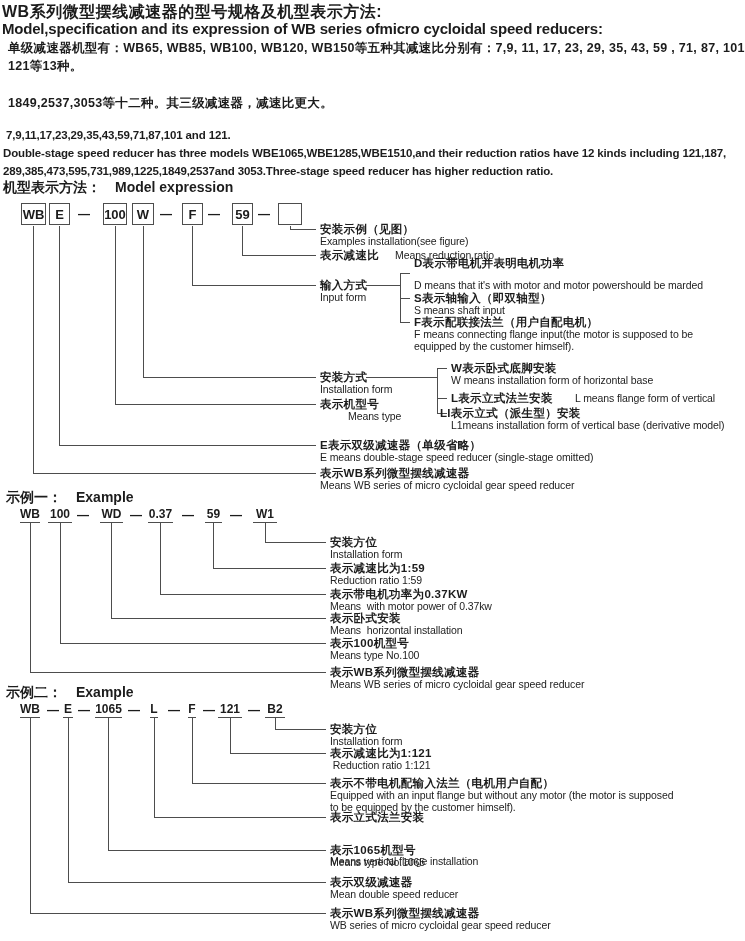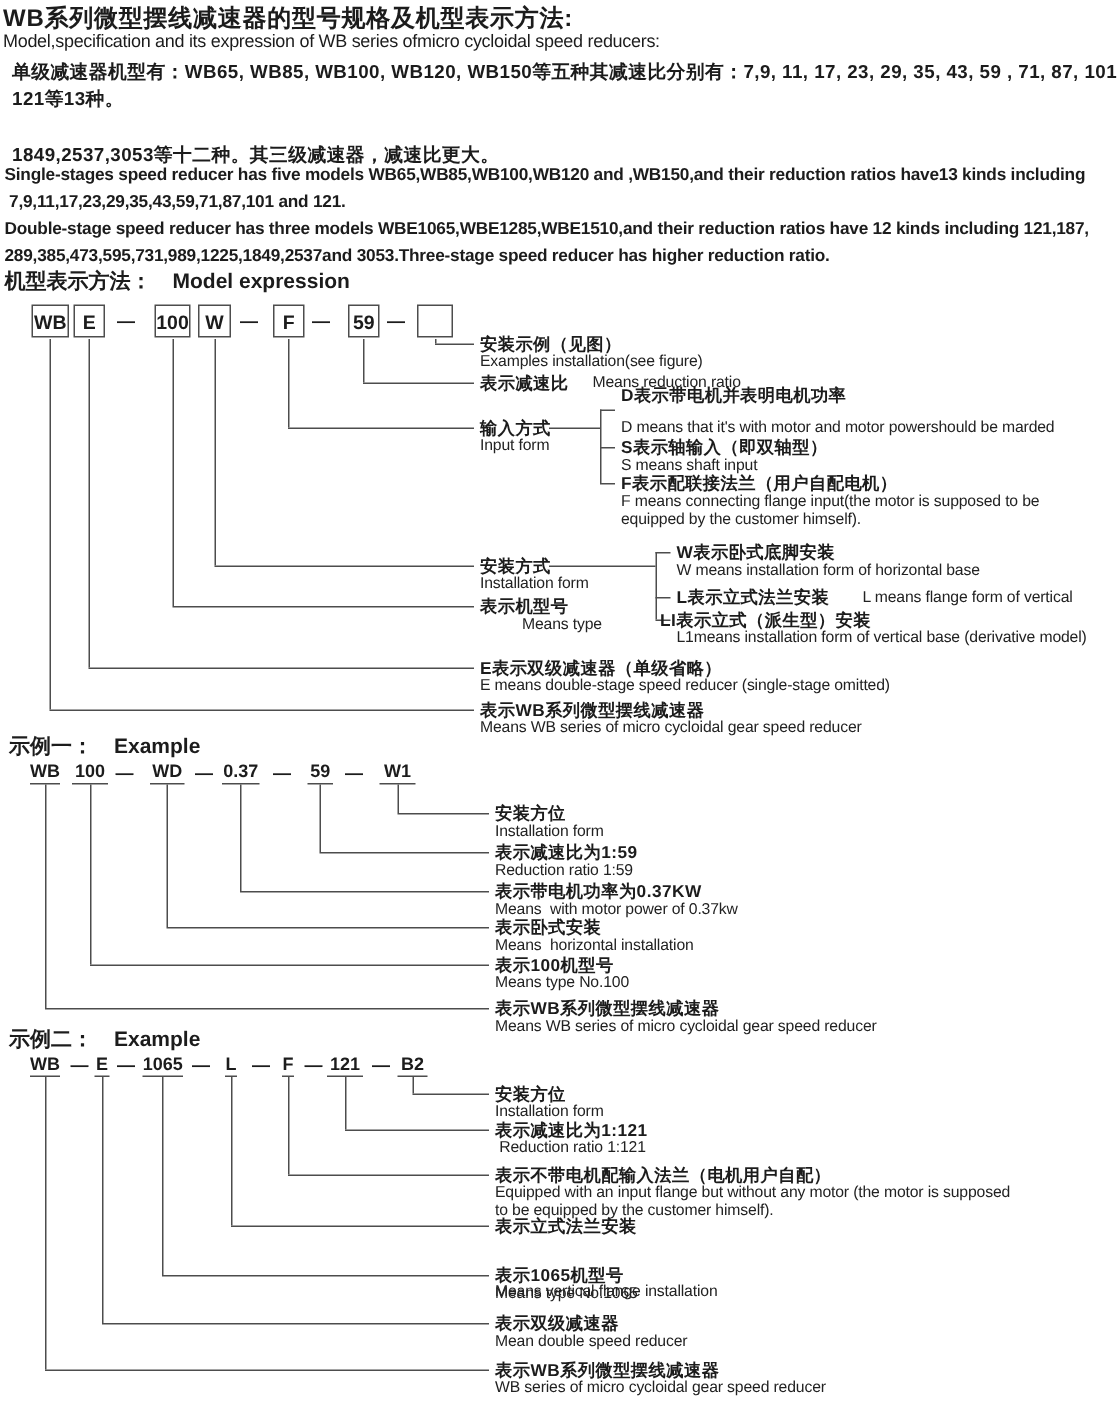--- a/index.html
+++ b/index.html
@@ -7,21 +7,21 @@
   body {
     width:745px; height:941px;
     font-family:"Liberation Sans","DejaVu Sans",sans-serif;
     color:#1c1c1c;
   }
   .page { position:relative; width:745px; height:941px; background:#fff; overflow:hidden; }
   .abs { position:absolute; white-space:pre; }
 
   
   .t-zh { left:2px; top:2px;  font-size:16px; font-weight:bold; letter-spacing:.5px; }
-  .t-en { left:2px; top:20px; font-size:12px; font-weight:normal; letter-spacing:-.2px; }
+  .t-en { left:2px; top:20px; font-size:15px; font-weight:bold; letter-spacing:-.2px; }
   .p-zh { left:8px; font-size:12.5px; font-weight:bold; letter-spacing:.3px; }
   .p-en { left:3px; font-size:11.5px; font-weight:600; letter-spacing:-.15px; }
 
   
   .sec-heading { position:absolute; font-size:14px; font-weight:bold; white-space:pre; }
   .h-en { margin-left:14px; }
 
   
   .dbox {
     position:absolute; height:22px; border:1px solid #4d4d4d;
@@ -47,21 +47,20 @@
 <body>
 
 <div class="page">
   <div class="abs t-zh">WB系列微型摆线减速器的型号规格及机型表示方法:</div>
   <div class="abs t-en">Model,specification and its expression of WB series ofmicro cycloidal speed reducers:</div>
 
   <div class="abs p-zh" style="top:40px">单级减速器机型有：WB65, WB85, WB100, WB120, WB150等五种其减速比分别有：7,9, 11, 17, 23, 29, 35, 43, 59 , 71, 87, 101,</div>
   <div class="abs p-zh" style="top:58px">121等13种。</div>
   <div class="abs p-zh" style="top:95px">1849,2537,3053等十二种。其三级减速器，减速比更大。</div>
 
-  <div class="abs p-en" style="top:111px">Single-stages speed reducer has five models WB65,WB85,WB100,WB120 and ,WB150,and their reduction ratios have13 kinds including</div>
   <div class="abs p-en" style="top:129px"> 7,9,11,17,23,29,35,43,59,71,87,101 and 121.</div>
   <div class="abs p-en" style="top:147px">Double-stage speed reducer has three models WBE1065,WBE1285,WBE1510,and their reduction ratios have 12 kinds including 121,187,</div>
   <div class="abs p-en" style="top:165px">289,385,473,595,731,989,1225,1849,2537and 3053.Three-stage speed reducer has higher reduction ratio.</div>
 
   <div id="diagram-root">
       <div class="sec-heading" style="left: 3px; top: 179px;"><span>机型表示方法：</span><span class="h-en">Model expression</span></div>
       <div class="dbox" style="left: 21px; top: 203px; width: 25px;">WB</div>
       <div class="dbox" style="left: 49px; top: 203px; width: 21px;">E</div>
       <div class="dash" style="left: 78px; top: 207px;">—</div>
       <div class="dbox" style="left: 103px; top: 203px; width: 24px;">100</div>

